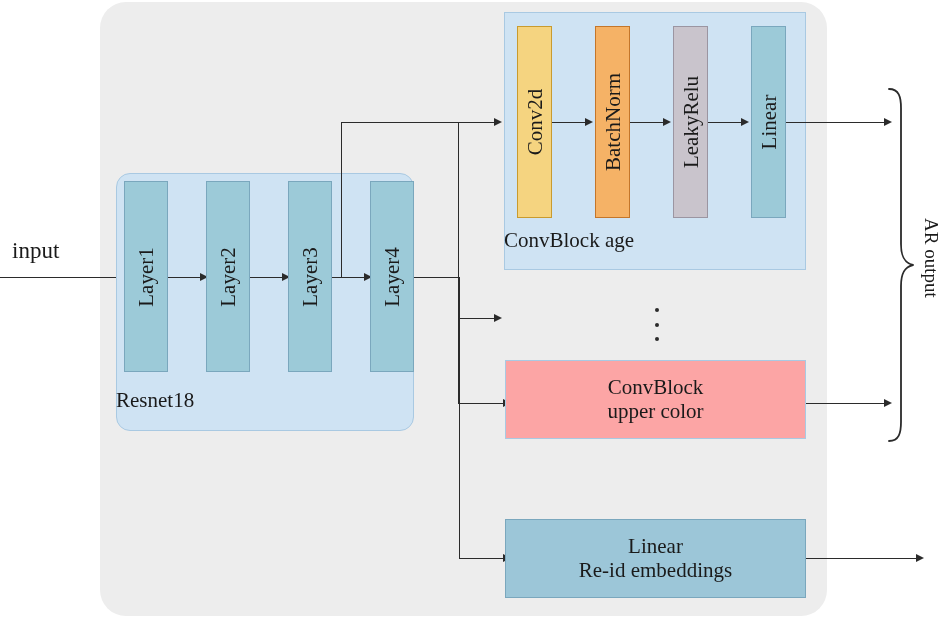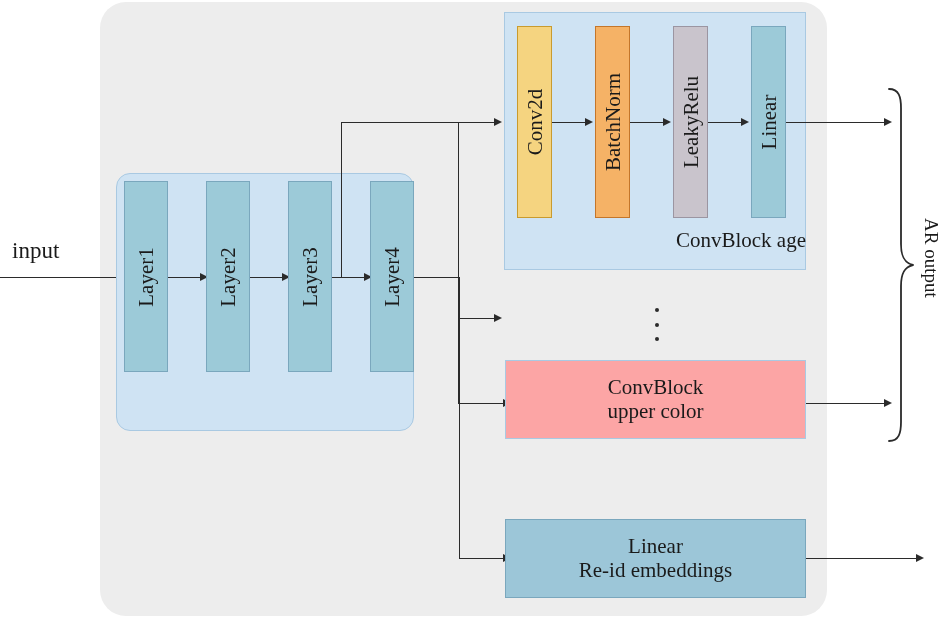--- a/index.html
+++ b/index.html
@@ -9,21 +9,21 @@
 
   
   .convhead-panel{position:absolute;left:100px;top:2px;width:727px;height:614px;
       background:#ededed;border-radius:26px;}
   .convhead-title{position:absolute;left:131px;top:8px;font-size:23px;font-weight:bold;
       letter-spacing:.2px;white-space:nowrap;}
 
   
   .group{position:absolute;background:#cfe3f3;border:1px solid #a9c9e2;box-sizing:border-box;}
   .group.round{border-radius:14px;}
-  .group-caption{position:absolute;left:0;width:100%;text-align:right;
+  .group-caption{position:absolute;left:0;width:100%;text-align:left;
       font-size:21px;white-space:nowrap;}
 
   
   .box{position:absolute;box-sizing:border-box;border:1px solid #7aa7bd;}
   .vbox-label{position:absolute;left:50%;top:50%;
       transform:translate(-50%,-50%) rotate(-90deg);
       transform-origin:center center;white-space:nowrap;font-size:21px;}
   .hbox-label{position:absolute;left:0;top:50%;width:100%;
       transform:translateY(-50%);text-align:center;font-size:21px;line-height:1.18;}
 
@@ -48,20 +48,21 @@
 
 <div id="stage">
 
   <div class="convhead-panel"></div>
 
   <div class="plain-label" style="left:12px;top:238px;">input</div>
   <div class="hline" style="left:0px;top:277px;width:132px;"></div>
   <div class="arrowhead" style="left:131px;top:272.5px;"></div>
 
   <div class="group round" style="left:116px;top:173px;width:298px;height:258px;"></div>
+  <div class="group-caption" style="left:116px;top:388px;width:298px;">Resnet18</div>
 
   <div class="box" style="left:124px;top:181px;width:44px;height:191px;background:#9ccad8;">
     <span class="vbox-label">Layer1</span>
   </div>
   <div class="hline" style="left:168px;top:277px;width:34px;"></div>
   <div class="arrowhead" style="left:200px;top:272.5px;"></div>
 
   <div class="box" style="left:206px;top:181px;width:44px;height:191px;background:#9ccad8;">
     <span class="vbox-label">Layer2</span>
   </div>

